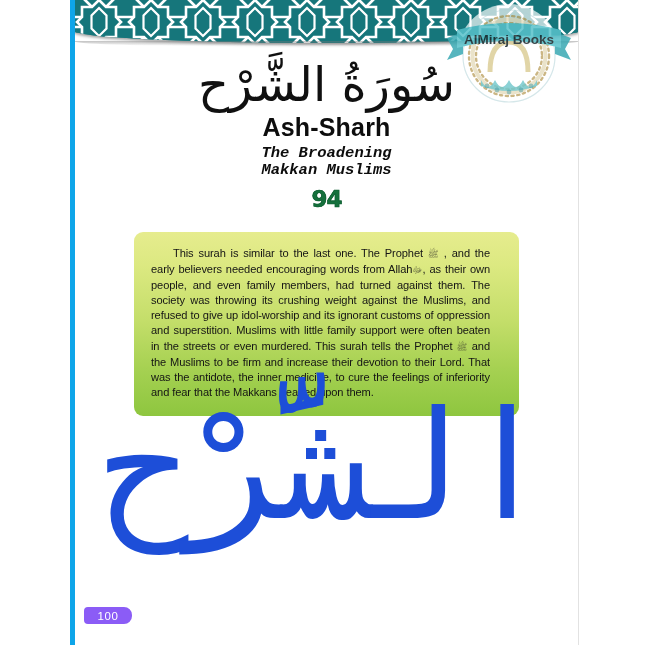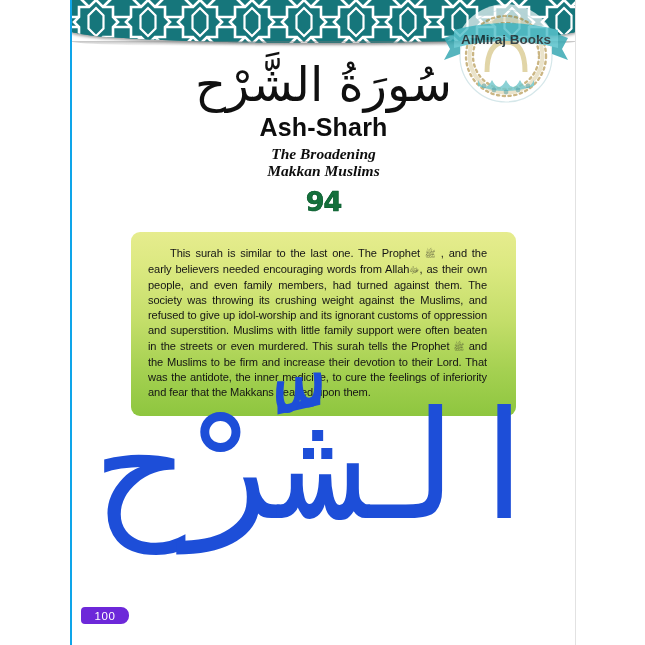--- a/index.html
+++ b/index.html
@@ -22,21 +22,21 @@
     width: 645px; height: 645px;
     background: #ffffff;
   }
   .sheet {
     position: absolute;
     left: 70px;
     top: 0px;
     width: 503px;
     height: 645px;
     background: #ffffff;
-    border-left: 2px solid #0ea5e9;
+    border-left: 5px solid #0ea5e9;
     border-right: 1px solid #e2e2e2;
     overflow: hidden;
   }
 
   
   .header-band-wrap {
     position: absolute;
     left: 0; top: 0;
     width: 503px;
     height: 52px;
@@ -97,35 +97,35 @@
     font-weight: bold;
     font-size: 25px;
     letter-spacing: 0.2px;
     color: #0d0d0d;
   }
   .meaning-block {
     position: absolute;
     left: 0; right: 0;
     top: 145px;
     text-align: center;
-    font-family: Liberation Serif, serif;
+    font-family: Liberation Mono, monospace;
     font-weight: bold;
     font-style: italic;
     font-size: 15.5px;
     line-height: 17px;
     color: #0d0d0d;
   }
   .surah-number {
     position: absolute;
     left: 0; right: 0;
     top: 186px;
     text-align: center;
     font-family: "DejaVu Sans", sans-serif;
     font-weight: bold;
-    font-size: 27px;
+    font-size: 23px;
     letter-spacing: -1px;
     color: #15703c;
     -webkit-text-stroke: 0.6px #0d5d30;
     text-shadow: 0 0 0.5px #0d5d30;
   }
 
   
   .intro-box {
     position: absolute;
     left: 59px;
@@ -169,21 +169,21 @@
   }
 
   
   .page-tab {
     position: absolute;
     left: 9px;
     bottom: 21px;
     min-width: 48px;
     height: 17px;
     padding: 0 11px;
-    background: #6d28d9;
+    background: #8b5cf6;
     border-radius: 4px 8px 8px 4px;
     color: #ffffff;
     font-family: "Liberation Sans", sans-serif;
     font-size: 11.5px;
     font-weight: normal;
     letter-spacing: 0.6px;
     display: flex;
     align-items: center;
     justify-content: center;
     box-sizing: border-box;

